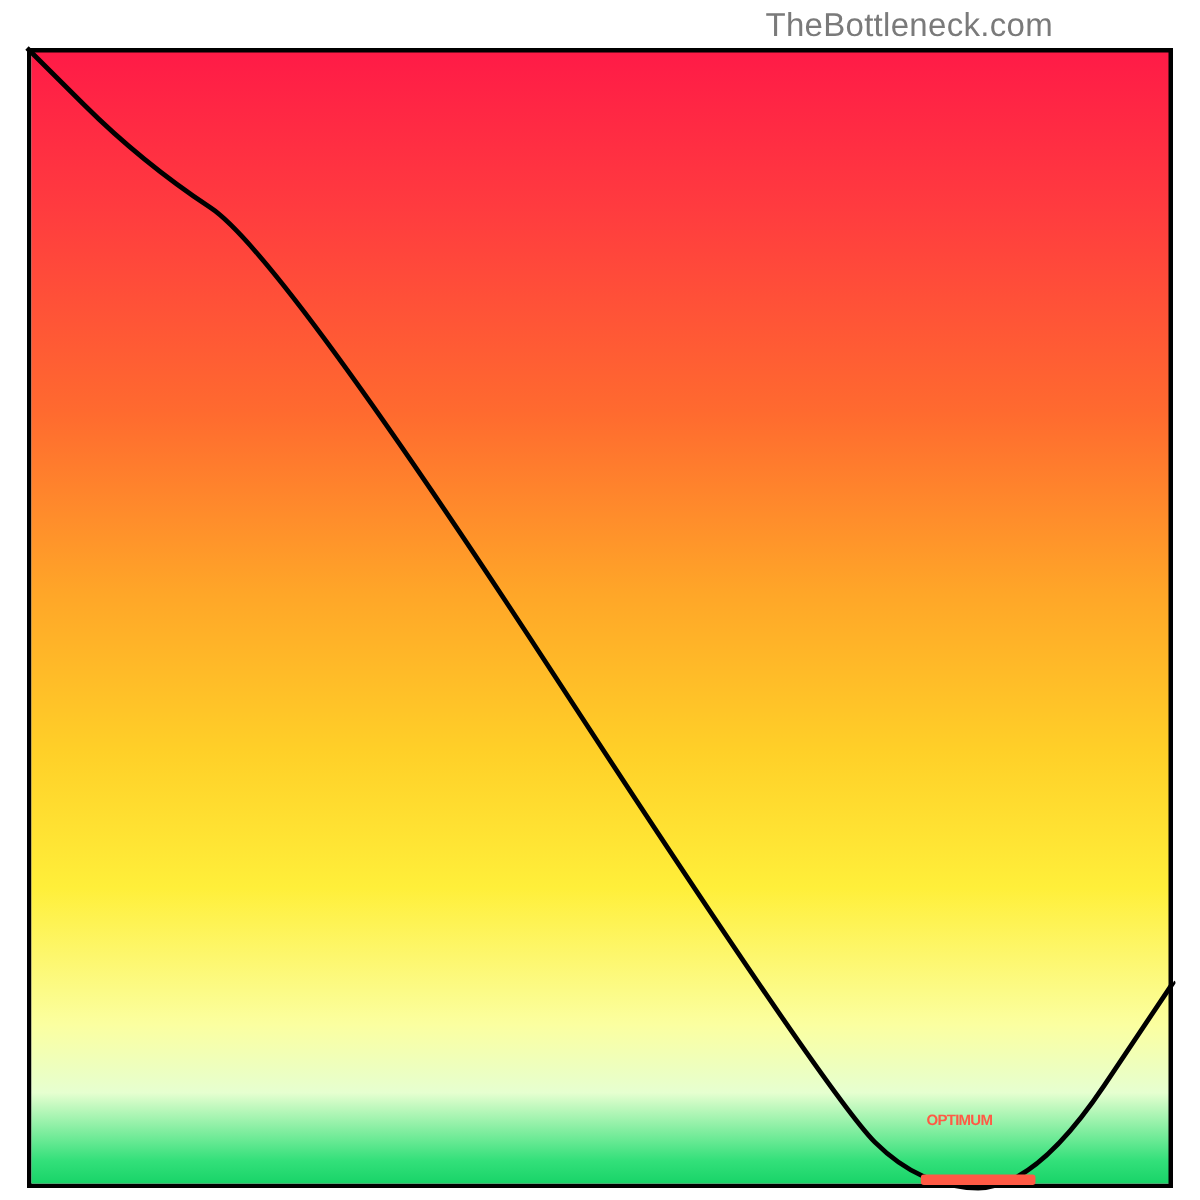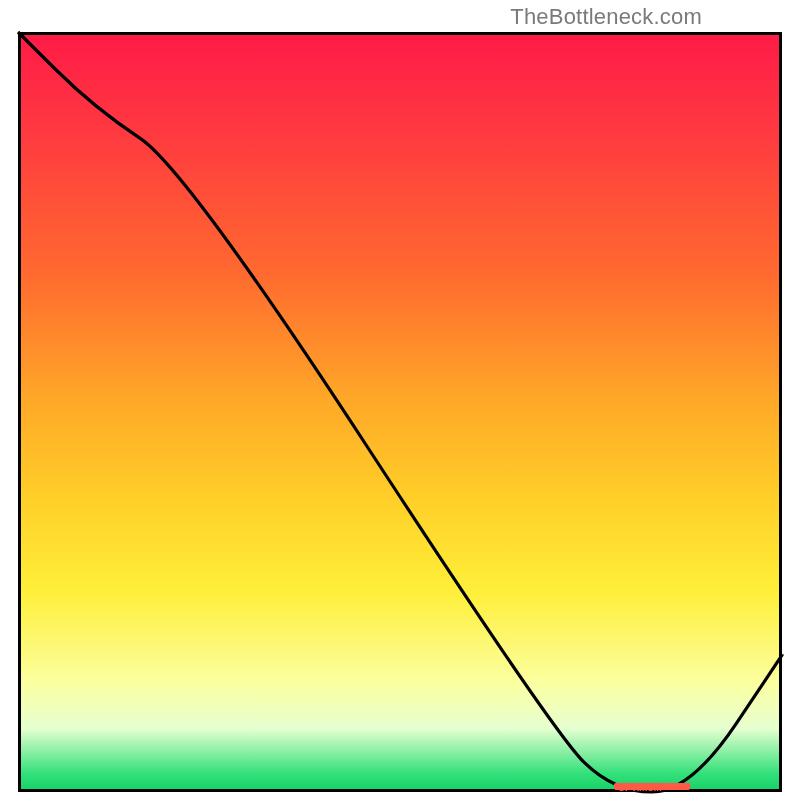--- a/index.html
+++ b/index.html
@@ -36,15 +36,15 @@
   <div class="plot"></div>
   <div class="frame-top"></div>
   <div class="frame-right"></div>
 
   <svg class="curve" viewBox="0 0 764 760" preserveAspectRatio="none">
     <path d="M0.0 0.0 Q 0.0 0.0 38.2 38.0 Q 76.4 76.0 122.2 106.4 Q 168.1 136.8 351.4 418.0 Q 534.8 699.2 565.4 729.6 Q 595.9 760.0 634.1 760.0 Q 672.3 760.0 718.2 691.6 T 764.0 623.2" fill="none" stroke="#000" stroke-width="3.2"></path>
 
     <rect x="595.9" y="751" width="76.4" height="7" fill="#ff5a45" rx="2"></rect>
   </svg>
 
-  <div class="marker-label" style="left: 617.74px; top: 782px;">OPTIMUM</div>
+  <div class="marker-label" style="left: 617.74px; top: 742px;">OPTIMUM</div>
 
 </div>
 
 </body></html>

